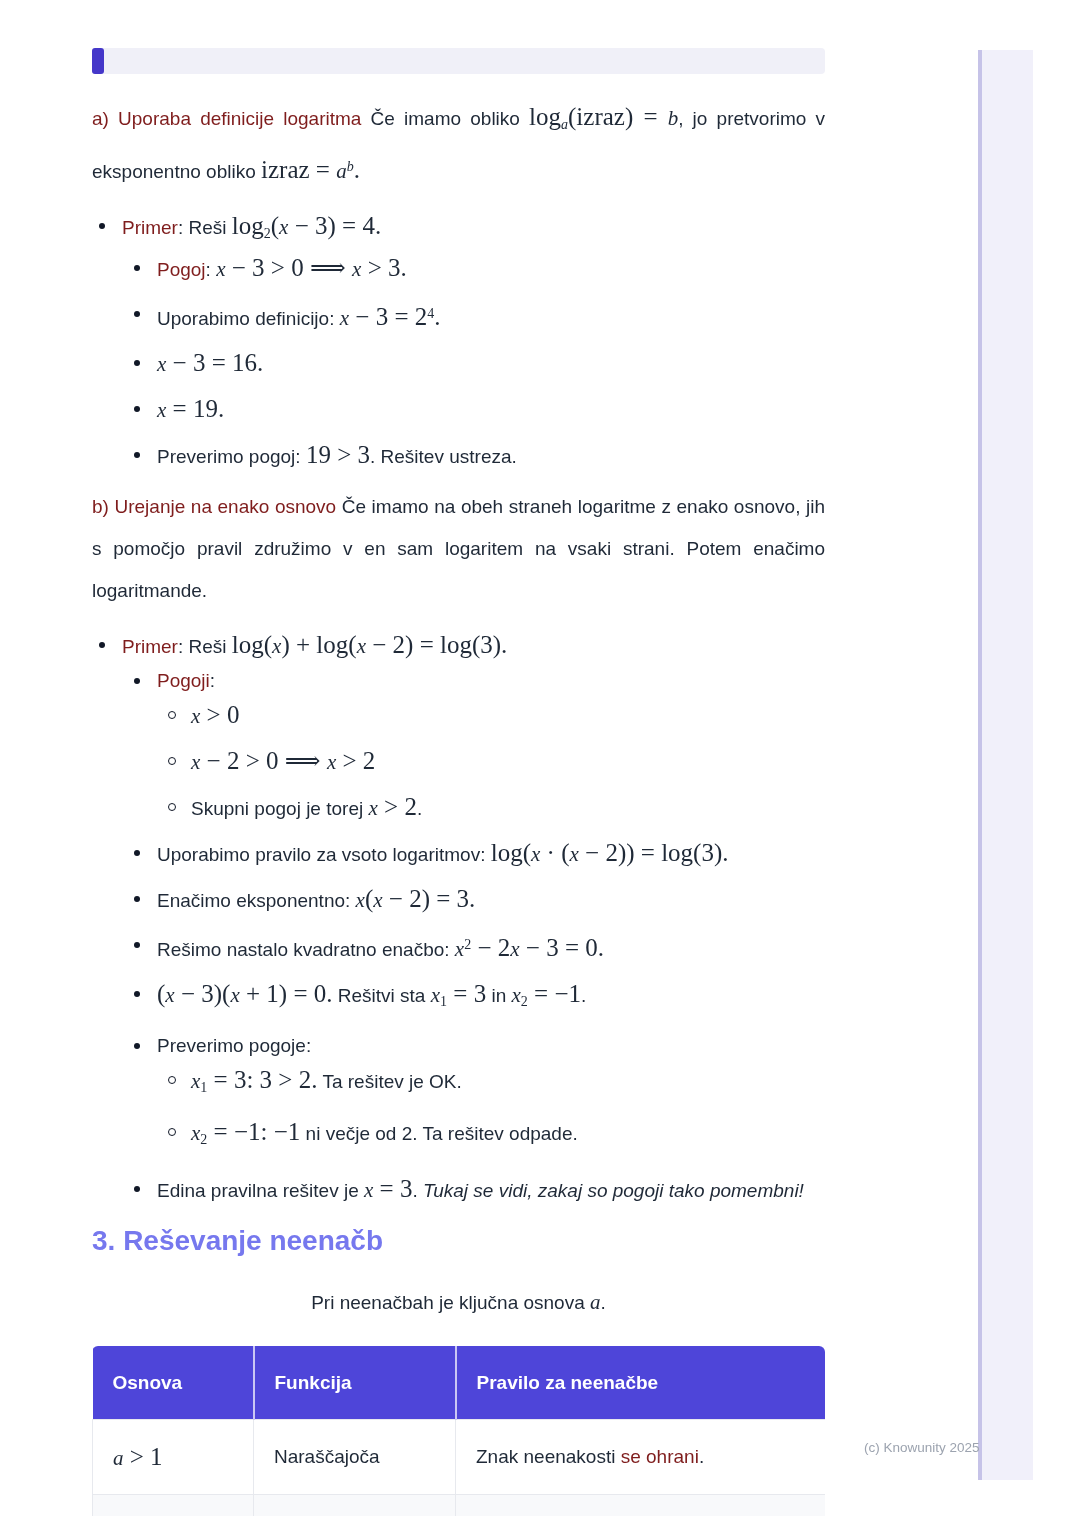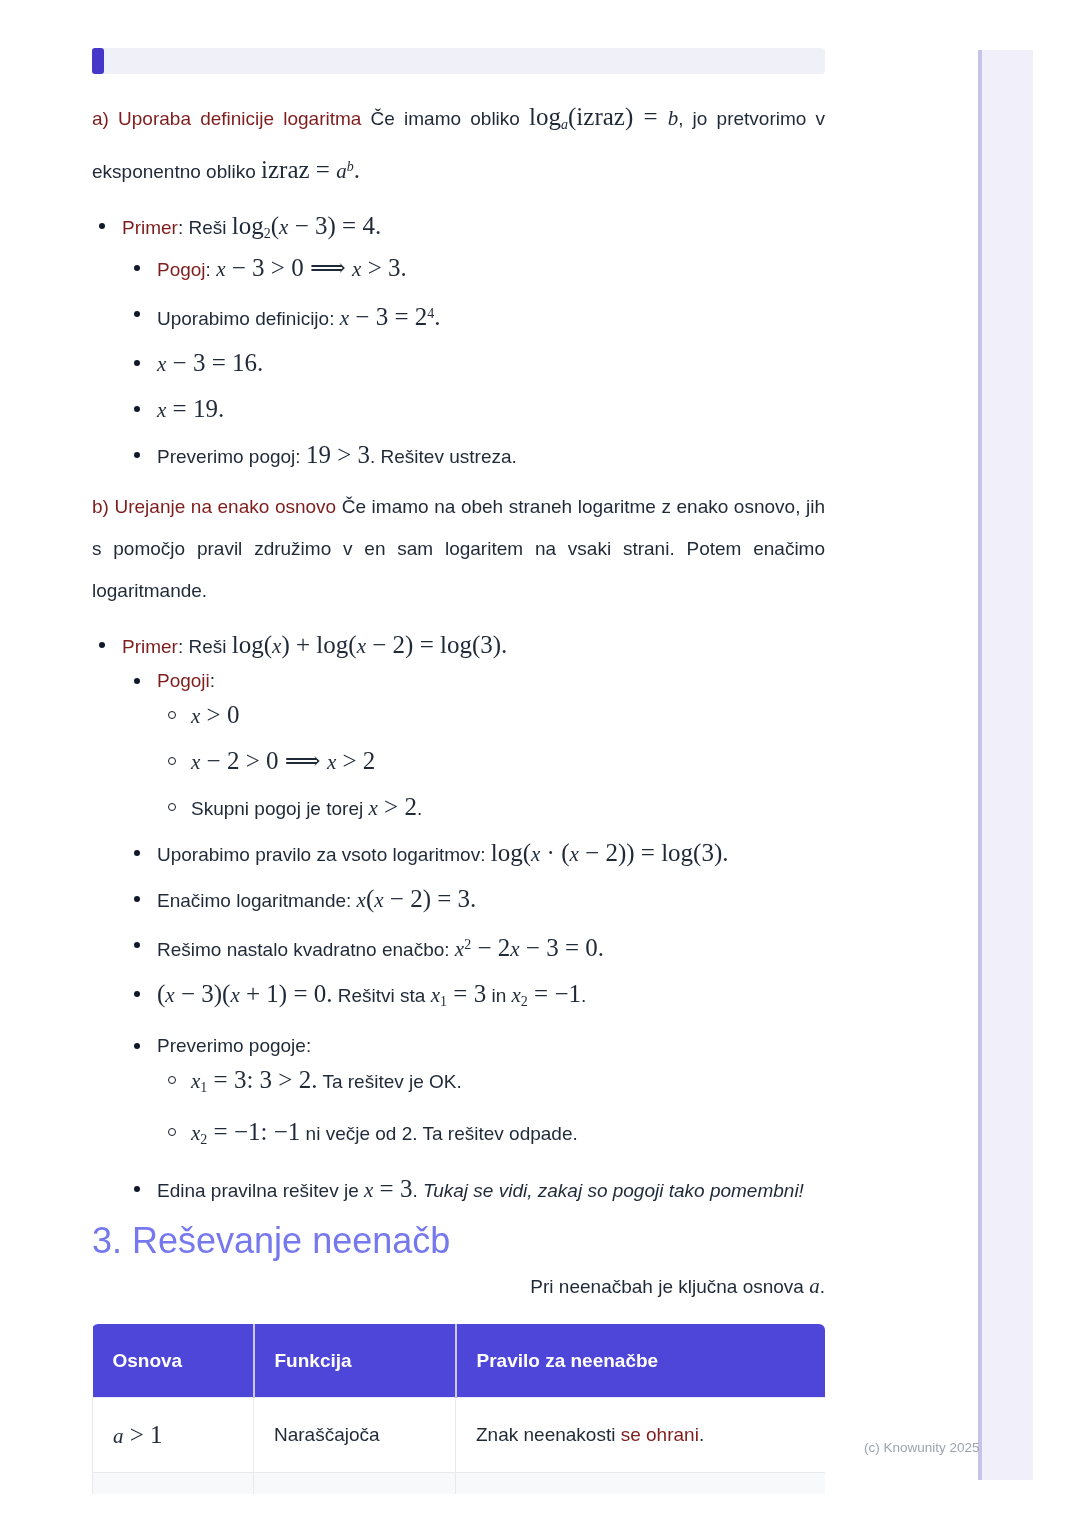--- a/index.html
+++ b/index.html
@@ -8,21 +8,21 @@
     font-family:"Liberation Sans",sans-serif;color:#1f2937;
   }
   .content{position:absolute;left:92px;top:0;width:733px}
   
   .callout{margin-top:48px;height:26px;background:#f0f0f8;border-radius:4px;position:relative}
   .callout .bar{position:absolute;left:0;top:0;width:12px;height:26px;background:#4537c9;border-radius:3px}
   
   .para{font-size:19px;line-height:42px;text-align:justify}
   .p-a{margin-top:22px}
   .p-b{margin-top:0}
-  .p-osn{margin-top:14px;line-height:30px;text-align:right}
+  .p-osn{margin-top:30px;line-height:30px;text-align:center}
   
   .seg-b{font-weight:400;color:#7f1d1d}
   .seg-i{font-style:italic}
   .seg-m{font-family:"Liberation Serif","DejaVu Serif",serif;font-size:25px}
   .seg-mi{font-family:"Liberation Serif","DejaVu Serif",serif;font-size:21px;font-style:italic}
   .seg-sub{font-size:14px;vertical-align:-4px}
   .seg-sup{font-size:14px;vertical-align:7px}
   
   .ul{margin-top:18px}
   .li{display:flex;margin-bottom:14px}
@@ -31,23 +31,23 @@
   .ind2{padding-left:40px}
   .ind3{padding-left:74px}
   .mk{flex:0 0 25px;position:relative}
   .dot::before{content:"";position:absolute;left:2px;top:12px;width:6px;height:6px;border-radius:50%;background:#111827}
   .circ::before{content:"";position:absolute;left:2px;top:11px;width:6px;height:6px;border-radius:50%;border:1.5px solid #111827;background:transparent}
   .pull{margin-top:-10px}
   .push{margin-top:10px}
   .tall .txt{line-height:40px}
   .tall.li .mk.dot::before{top:17px}
   
-  .h3{margin-top:6px;font-size:36px;line-height:32px;font-weight:400;color:#7678ee}
+  .h3{margin-top:6px;font-size:28px;line-height:32px;font-weight:700;color:#7678ee}
   
-  .tbl-wrap{margin-top:22px;height:170px;overflow:hidden;border-radius:6px 6px 0 0}
+  .tbl-wrap{margin-top:28px;height:170px;overflow:hidden;border-radius:6px 6px 0 0}
   table{border-collapse:collapse;width:733px;table-layout:fixed}
   th{background:#4e45d9;color:#ffffff;font-size:19px;font-weight:700;text-align:left;
      padding:0 0 0 20px;height:73px;border-right:2px solid rgba(255,255,255,0.7)}
   th:last-child{border-right:none}
   td{font-size:19px;padding:0 12px 0 20px;height:74px;background:#ffffff;border:1px solid #e7e9ee;vertical-align:middle}
   tr.partial td{height:60px;background:#f8f9fb}
   
   .strip{position:absolute;left:978px;top:50px;width:51px;height:1430px;background:#f1f0fa;border-left:4px solid #c6c3e8}
   .watermark{position:absolute;top:1440px;left:864px;font-size:13.5px;color:#9ca3af;z-index:5;white-space:nowrap}
 </style>
@@ -114,21 +114,21 @@
     <div class="li ind3">
       <span class="mk circ"></span>
       <span class="txt"><span>Skupni pogoj je torej </span><span class="seg-mi">x</span><span class="seg-m"> &gt; 2</span><span>.</span></span>
     </div>
     <div class="li ind2 push">
       <span class="mk dot"></span>
       <span class="txt"><span>Uporabimo pravilo za vsoto logaritmov: </span><span class="seg-m">log(</span><span class="seg-mi">x</span><span class="seg-m"> · (</span><span class="seg-mi">x</span><span class="seg-m"> − 2)) = log(3).</span></span>
     </div>
     <div class="li ind2">
       <span class="mk dot"></span>
-      <span class="txt"><span>Enačimo logaritmande: </span><span class="seg-mi">x</span><span class="seg-m">(</span><span class="seg-mi">x</span><span class="seg-m"> − 2) = 3.</span></span>
+      <span class="txt"><span>Enačimo eksponentno: </span><span class="seg-mi">x</span><span class="seg-m">(</span><span class="seg-mi">x</span><span class="seg-m"> − 2) = 3.</span></span>
     </div>
     <div class="li ind2">
       <span class="mk dot"></span>
       <span class="txt"><span>Rešimo nastalo kvadratno enačbo: </span><span class="seg-mi">x</span><span class="seg-m seg-sup">2</span><span class="seg-m"> − 2</span><span class="seg-mi">x</span><span class="seg-m"> − 3 = 0.</span></span>
     </div>
     <div class="li ind2">
       <span class="mk dot"></span>
       <span class="txt"><span class="seg-m">(</span><span class="seg-mi">x</span><span class="seg-m"> − 3)(</span><span class="seg-mi">x</span><span class="seg-m"> + 1) = 0.</span><span> Rešitvi sta </span><span class="seg-mi">x</span><span class="seg-m seg-sub">1</span><span class="seg-m"> = 3</span><span> in </span><span class="seg-mi">x</span><span class="seg-m seg-sub">2</span><span class="seg-m"> = −1</span><span>.</span></span>
     </div>
     <div class="li ind2">

